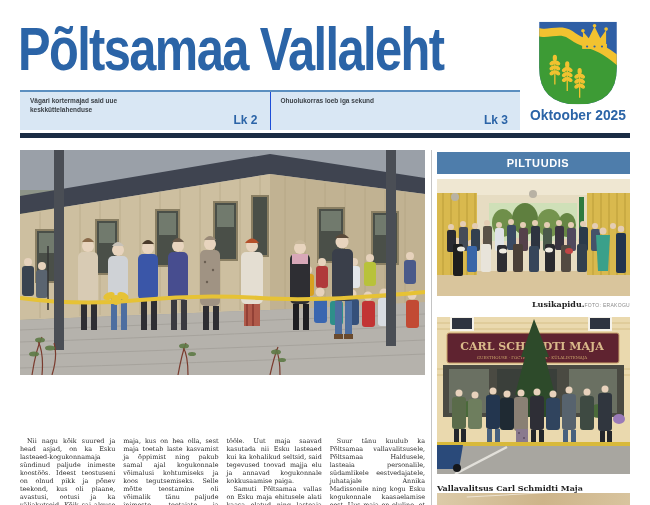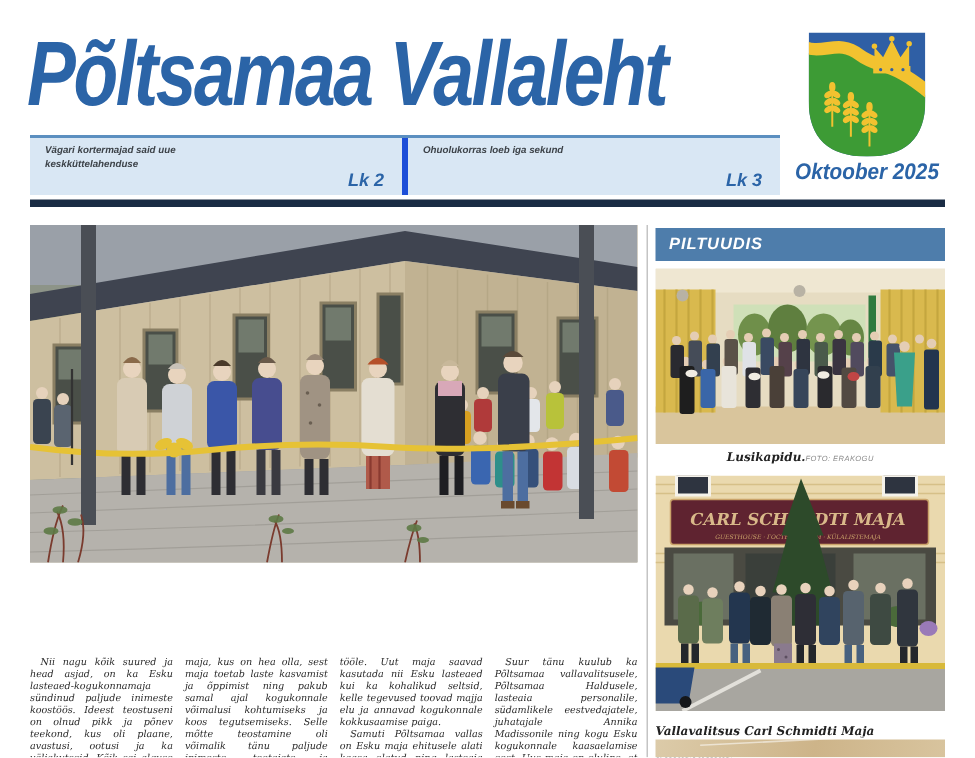--- a/index.html
+++ b/index.html
@@ -1,54 +1,54 @@
 <!DOCTYPE html>
 <html><head>
 <meta charset="utf-8">
 <style>
   html,body{margin:0;padding:0;background:#ffffff;}
   #page{position:relative;width:650px;height:505px;background:#ffffff;overflow:hidden;
-        font-family:"Liberation Sans",sans-serif;font-style:italic;}
+        font-family:"Liberation Sans",sans-serif;}
 
   
   #masthead-title{position:absolute;left:18px;top:12px;width:560px;height:74px;overflow:visible;}
   #masthead-title span{display:inline-block;font-size:61px;font-weight:bold;letter-spacing:-2px;
         color:#2b64a7;transform:scaleX(.80);transform-origin:left top;white-space:nowrap;
         line-height:74px;}
   #crest{position:absolute;left:528px;top:20px;width:100px;height:86px;}
   #issue-date{position:absolute;left:524px;top:106px;width:108px;text-align:center;
         font-size:15px;font-weight:bold;color:#2b64a7;transform:scaleX(.92);transform-origin:center;}
   #teaser-strip{position:absolute;left:20px;top:90px;width:500px;height:38px;
         background:#d9e7f4;border-top:2px solid #5b8fc0;display:flex;}
   .teaser{position:relative;flex:1;padding:5px 8px 3px 10px;box-sizing:border-box;}
-  .teaser + .teaser{border-left:4px solid #1d4ed8;}
+  .teaser + .teaser{border-left:1px solid #1d4ed8;}
   .teaser-text{font-size:6.5px;line-height:1.35;color:#3c4248;font-weight:bold;max-width:118px;display:block;}
   .teaser-page{position:absolute;right:12px;bottom:3px;font-size:12px;font-weight:bold;color:#2b64a7;}
   #navy-rule{position:absolute;left:20px;top:133px;width:610px;height:5px;background:#1a2c44;}
 
   
   #main-photo{position:absolute;left:20px;top:150px;width:405px;height:225px;overflow:hidden;background:#c8bb9e;}
   #headline{position:absolute;left:20px;top:379px;width:412px;overflow:visible;}
   #headline span{display:inline-block;width:470px;font-size:24px;line-height:1.06;font-weight:bold;
         letter-spacing:-.4px;color:#1e1e1e;transform:scaleX(.875);transform-origin:left top;}
   #article-body{position:absolute;left:20px;top:438px;width:405px;height:67px;overflow:hidden;
         display:flex;gap:8px;}
   .body-col{flex:1;}
   .body-col p{margin:0;font-family:"DejaVu Serif",serif;font-size:6.4px;line-height:1.24;
         text-align:justify;color:#2a2a2a;}
   .body-col p.ind{text-indent:7px;}
 
   
   #col-divider{position:absolute;left:431px;top:150px;width:1px;height:355px;background:#c4c4c4;}
   #sidebar-bar{position:absolute;left:437px;top:152px;width:193px;height:22px;background:#4e7dab;
         color:#fff;font-size:11px;font-weight:bold;letter-spacing:.6px;line-height:22px;
-        padding-left:9px;box-sizing:border-box;}
+        padding-left:9px;box-sizing:border-box;text-align:center;}
   #sb-photo1{position:absolute;left:437px;top:179px;width:193px;height:117px;overflow:hidden;}
   #sb-cap1{position:absolute;left:437px;top:299px;width:193px;height:13px;display:flex;
-        justify-content:center;align-items:baseline;}
+        justify-content:flex-end;align-items:baseline;}
   .caption{font-family:"DejaVu Serif",serif;font-weight:bold;font-size:8px;color:#222;}
   .credit{font-family:"Liberation Sans",sans-serif;font-size:5px;color:#8a8a8a;letter-spacing:.3px;}
   #sb-photo2{position:absolute;left:437px;top:317px;width:193px;height:157px;overflow:hidden;}
   #sb-cap2{position:absolute;left:437px;top:477px;width:193px;height:13px;}
   #sb-photo3{position:absolute;left:437px;top:493px;width:193px;height:12px;
         background:linear-gradient(100deg,#dccba9 0%,#cdb489 55%,#d8c49e 100%);}
   #sb-photo3:before{content:"";position:absolute;left:30px;top:0;width:130px;height:12px;
         border-top:1px solid rgba(255,255,255,.55);transform:rotate(-3deg);}
 </style>
 </head>
@@ -331,21 +331,21 @@
 
 
   <div id="article-body">
     <div class="body-col">
       <p class="ind">Nii nagu kõik suured ja head asjad, on ka Esku lasteaed-kogukonnamaja sündinud paljude inimeste koostöös. Ideest teostuseni on olnud pikk ja põnev teekond, kus oli plaane, avastusi, ootusi ja ka väljakutseid. Kõik sai alguse 2021. aasta kevadel, kui hakati otsima lahendust, kuidas Esku lastele kodulähedane lasteaiakoht kindlustada.</p>
     </div>
     <div class="body-col">
       <p>maja, kus on hea olla, sest maja toetab laste kasvamist ja õppimist ning pakub samal ajal kogukonnale võimalusi kohtumiseks ja koos tegutsemiseks. Selle mõtte teostamine oli võimalik tänu paljude inimeste, toetajate ja partnerite koostööle ning suurele tahtele asi valmis saada.</p>
     </div>
     <div class="body-col">
-      <p>tööle. Uut maja saavad kasutada nii Esku lasteaed kui ka kohalikud seltsid, kelle tegevused toovad majja elu ja annavad kogukonnale kokkusaamise paiga.</p>
+      <p>tööle. Uut maja saavad kasutada nii Esku lasteaed kui ka kohalikud seltsid, said tegevused toovad majja elu ja annavad kogukonnale kokkusaamise paiga.</p>
       <p class="ind">Samuti Põltsamaa vallas on Esku maja ehitusele alati kaasa elatud ning lasteaia pere ootas avamist suure õhinaga.</p>
     </div>
     <div class="body-col">
       <p class="ind">Suur tänu kuulub ka Põltsamaa vallavalitsusele, Põltsamaa Haldusele, lasteaia personalile, südamlikele eestvedajatele, juhatajale Annika Madissonile ning kogu Esku kogukonnale kaasaelamise eest. Uus maja on oluline, et lapsed saaksid kasvada kodu lähedal, kus on hea elu ja.</p>
     </div>
   </div>
 
   <div id="col-divider"></div>
 
   <div id="sidebar-bar">PILTUUDIS</div>

